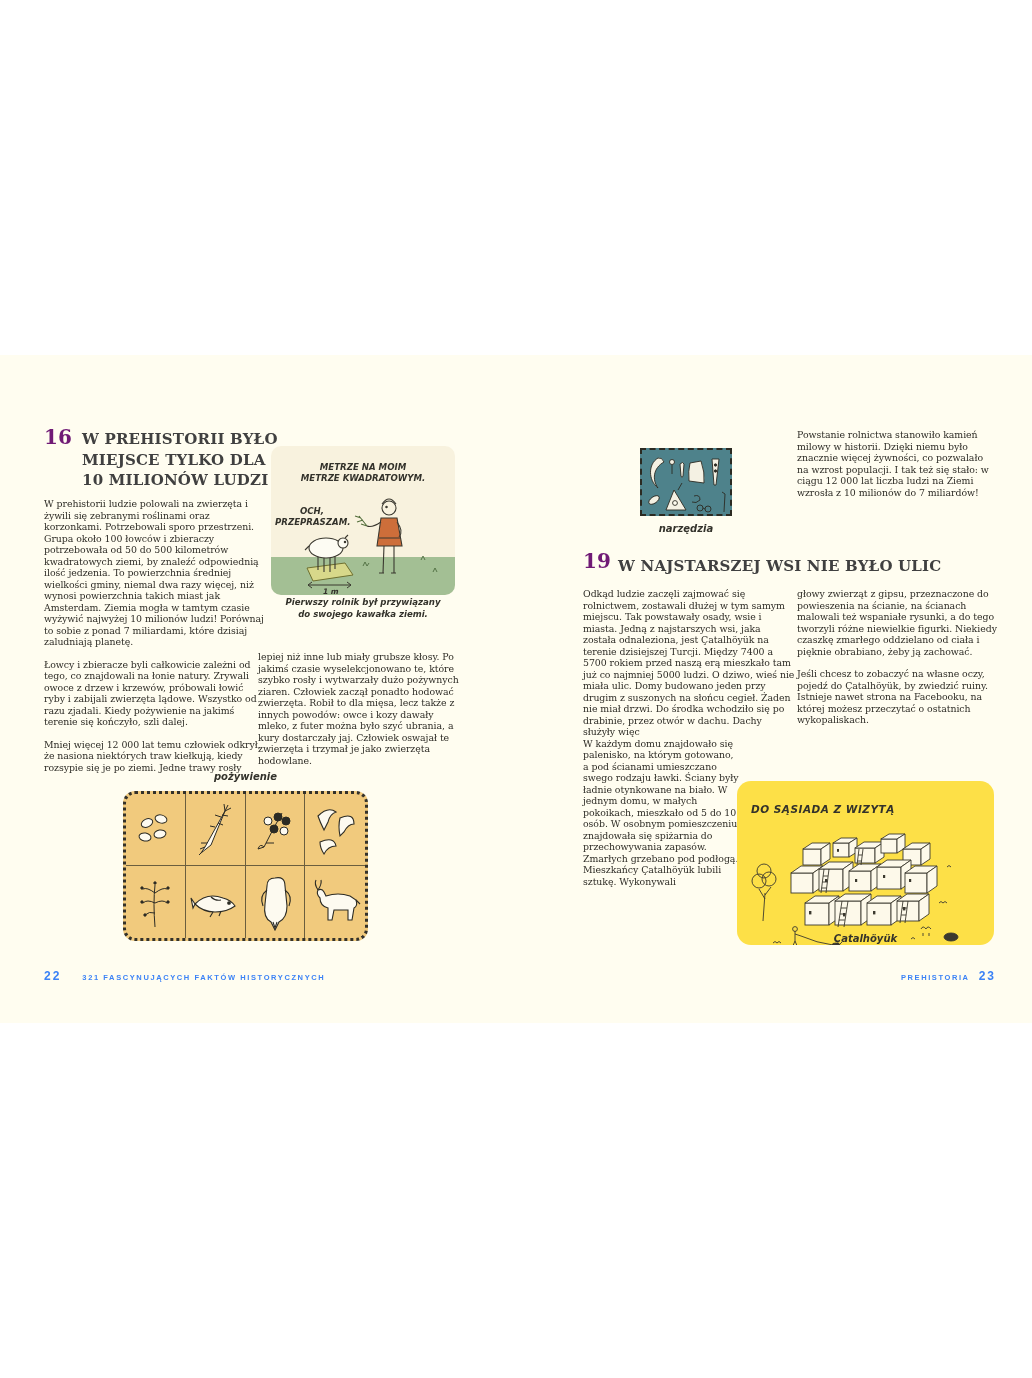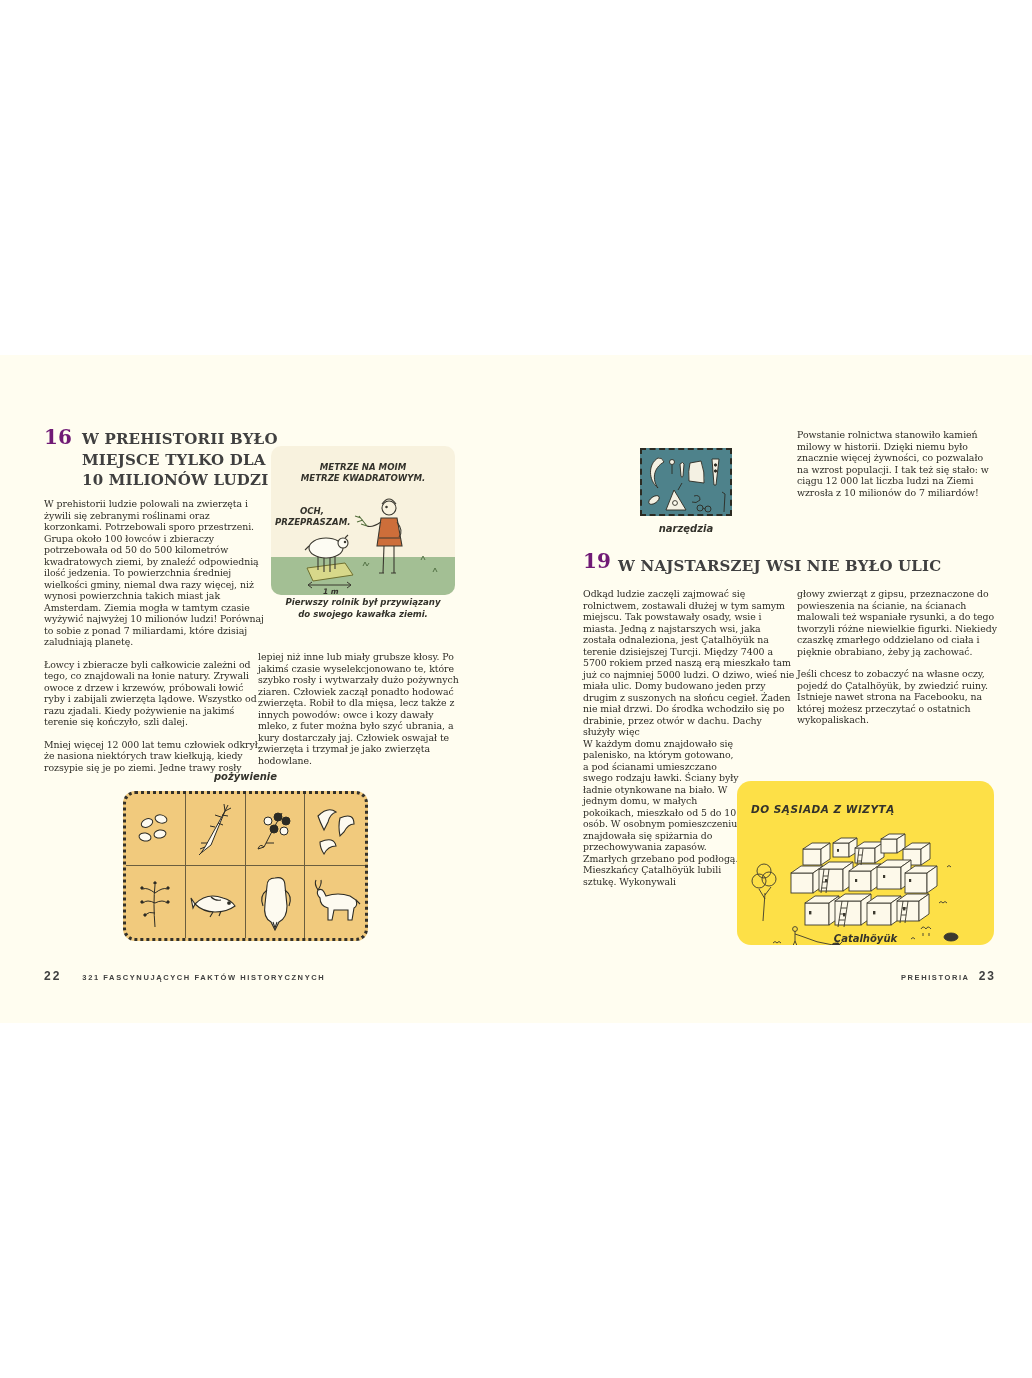--- a/index.html
+++ b/index.html
@@ -6,21 +6,21 @@
   body{font-family:"DejaVu Serif", serif;color:#2e2c26;}
   .spread{position:absolute;left:0;top:355px;width:1032px;height:668px;background:#fffdf0;}
   .abs{position:absolute;}
   
   .sec-num{font-weight:bold;color:#701a75;font-size:20px;line-height:1;font-family:"DejaVu Serif",serif;}
   .sec-title{font-weight:bold;color:#404040;font-size:15px;line-height:20.5px;letter-spacing:.2px;font-family:"DejaVu Serif",serif;}
   .body-text{font-size:9.4px;line-height:11.5px;letter-spacing:-.05px;text-align:left;}
   .body-text p{margin:0 0 11px 0;}
   .body-text b{font-weight:normal;}
   .hand-bold{font-family:"DejaVu Sans",sans-serif;font-style:italic;font-weight:bold;color:#33322b;}
-  .footer{font-family:"Liberation Sans",sans-serif;color:#404040;display:flex;align-items:baseline;gap:9px;justify-content:center;}
+  .footer{font-family:"Liberation Sans",sans-serif;color:#3b82f6;display:flex;align-items:baseline;gap:9px;justify-content:center;}
   .footer .pg{font-size:12px;font-weight:bold;letter-spacing:2px;}
   .footer .ttl{font-size:7.5px;font-weight:bold;letter-spacing:1.6px;padding-left:12px;}
   
   .cartoon{left:271px;top:91px;width:184px;height:149px;background:#f8f2de;border-radius:10px;overflow:hidden;}
   .grass{position:absolute;left:0;bottom:0;width:100%;height:38px;background:#a3bf94;}
   .speech-top{position:absolute;left:0;top:16px;width:100%;text-align:center;font-size:8.6px;line-height:11px;}
   .speech-left{position:absolute;left:4px;top:60px;width:74px;text-align:center;font-size:8.6px;line-height:11px;}
   .cartoon-caption{left:271px;top:242px;width:184px;text-align:center;font-size:8.6px;line-height:11.5px;}
   
   .food-label{left:123px;top:416px;width:245px;text-align:center;font-size:10px;}

